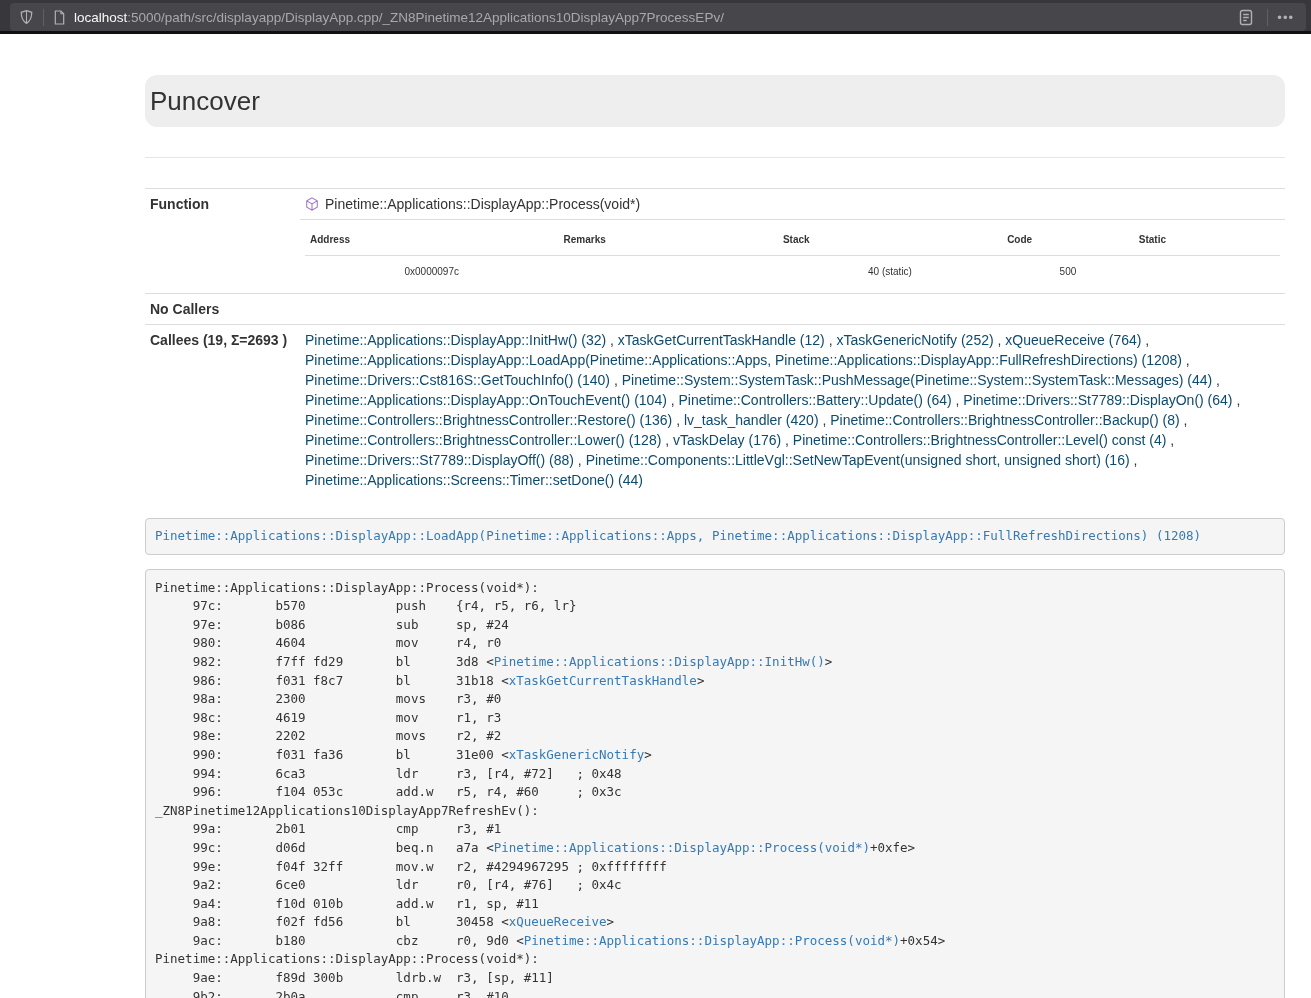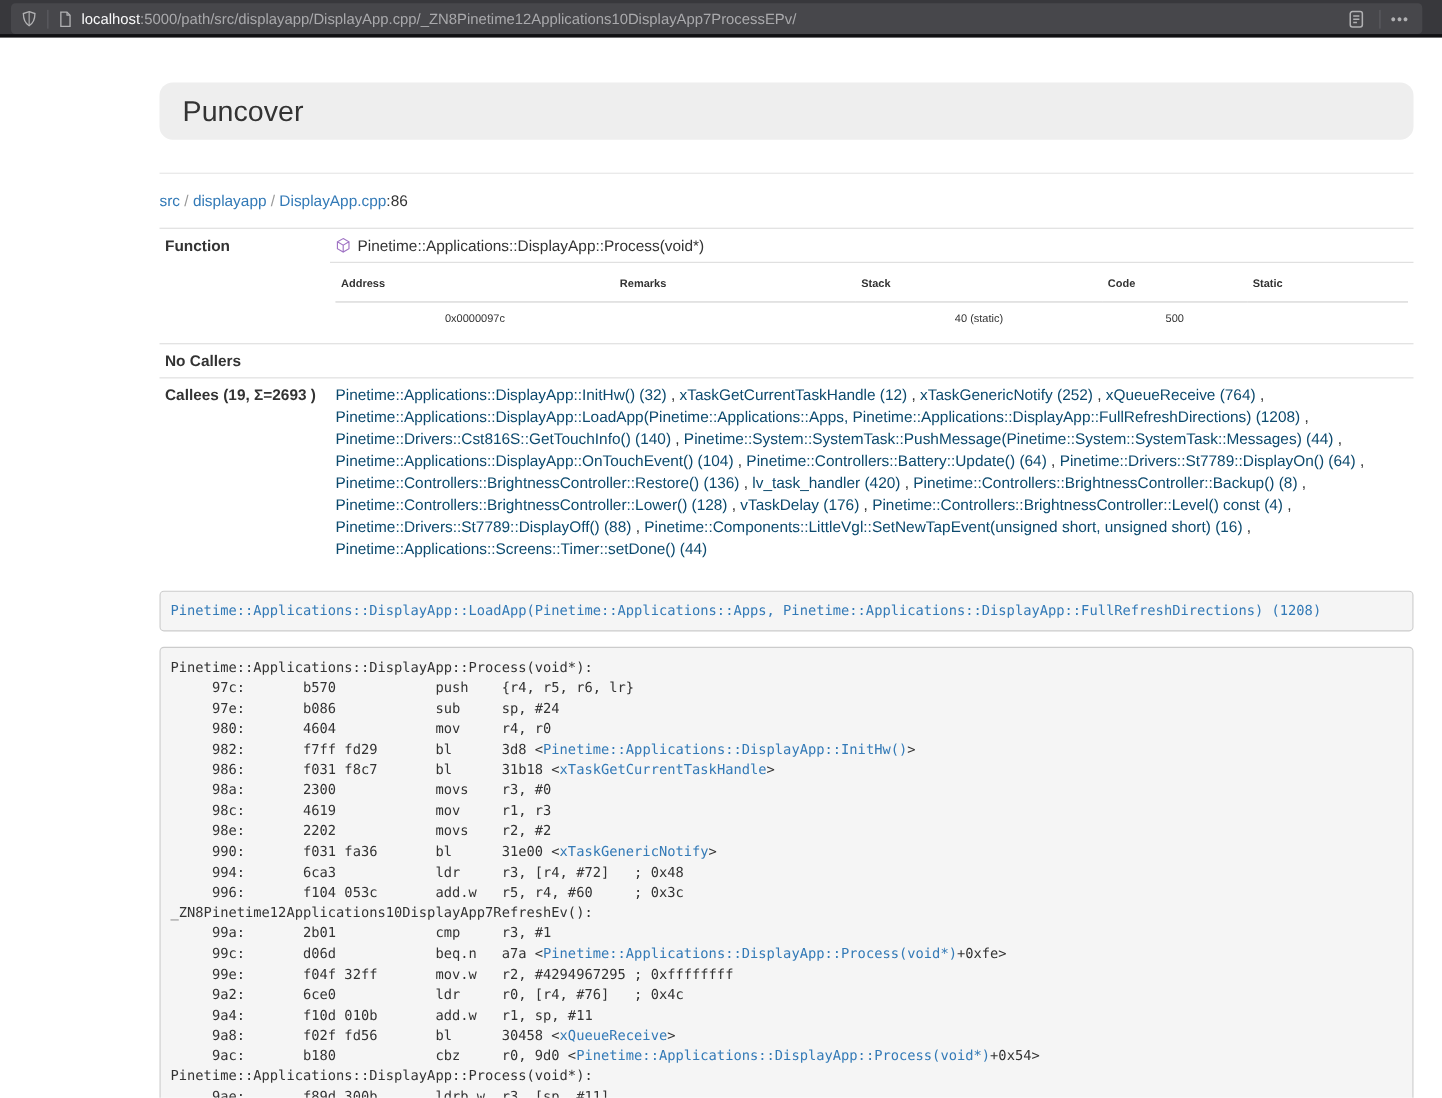--- a/index.html
+++ b/index.html
@@ -2,39 +2,39 @@
 <html><head>
 <meta charset="utf-8">
 <style>
   * { margin:0; padding:0; box-sizing:border-box; }
   html,body { width:1311px; height:998px; overflow:hidden; background:#fff;
               font-family:"Liberation Sans", sans-serif; }
   a { color:#337ab7; text-decoration:none; cursor:pointer; }
 
   
   .browser-bar { height:34px; background:#38383c; border-bottom:3px solid #111113; position:relative; }
-  .url-field { position:absolute; left:10px; right:18px; top:3px; height:28px;
+  .url-field { position:absolute; left:10px; right:5px; top:3px; height:28px;
                background:#47474b; border-radius:4px; display:flex; align-items:center; }
   .url-field .vsep { width:1px; height:17px; background:#5f5f64; margin:0 9px; }
   .url-text { flex:1; font-size:13.5px; white-space:nowrap; overflow:hidden; margin-left:8px; }
   .url-host { color:#f9f9fa; }
   .url-rest { color:#a9a9ac; }
   .bar-icon { display:inline-flex; align-items:center; justify-content:center; }
   .dots { color:#b1b1b3; font-size:13px; letter-spacing:1px; margin:0 12px 0 0; }
 
   
   .page { margin-left:145px; width:1140px; color:#333; }
   .jumbotron { margin-top:41px; height:52px; background:#eeeeee; border-radius:12px;
-               display:flex; align-items:center; padding-left:21px; font-size:26px; color:#333; }
+               display:flex; align-items:center; padding-left:5px; font-size:26px; color:#333; }
   hr.sep { border:0; border-top:1px solid #e5e5e5; margin:30px 0 0 0; }
   .breadcrumb { margin-top:14px; font-size:14px; line-height:20px; }
   .breadcrumb .bsep { color:#999; }
   .breadcrumb .bsuffix { color:#333; }
 
-  table.fn { margin-top:15px; width:100%; border-collapse:collapse; font-size:14px; line-height:20px; }
+  table.fn { margin-top:30px; width:100%; border-collapse:collapse; font-size:14px; line-height:20px; }
   table.fn th, table.fn td { padding:5px; text-align:left; vertical-align:top; }
   table.fn > tbody > tr > th, table.fn > tbody > tr > td { border-top:1px solid #ddd; }
   th.rowlabel { width:155px; font-weight:bold; white-space:nowrap; }
   td.nested { padding:0; }
   table.inner { width:100%; border-collapse:collapse; font-size:10px; line-height:20px; }
   table.inner th { padding:5px; text-align:left; font-weight:bold; border-bottom:1px solid #ddd; }
   table.inner td { padding:6px 5px; text-align:center; }
   .pkg-icon { vertical-align:-3px; margin-right:6px; }
   .callees-cell a { color:#0c4a6e; }
   .callee-sep { color:#333; }
@@ -77,21 +77,20 @@
 </div>
 
 <div class="page">
 
   <div class="jumbotron">
     <span>Puncover</span>
   </div>
 
   <hr class="sep">
 
-  <div class="breadcrumb" id="breadcrumb"><a>src</a><span class="bsep"> / </span><a>displayapp</a><span class="bsep"> / </span><a>DisplayApp.cpp</a><span class="bsuffix">:86</span></div>
 
   <table class="fn">
     <tbody>
       <tr>
         <th class="rowlabel" rowspan="2">Function</th>
         <td>
           <svg class="pkg-icon" width="14" height="16" viewBox="0 0 16 16">
               <path d="M8 1 L14 4.4 V11.6 L8 15 L2 11.6 V4.4 Z M2 4.4 L8 7.9 L14 4.4 M8 7.9 V15" fill="none" stroke="#a074c4" stroke-width="1.2"></path>
             </svg><span>Pinetime::Applications::DisplayApp::Process(void*)</span>
         </td>

